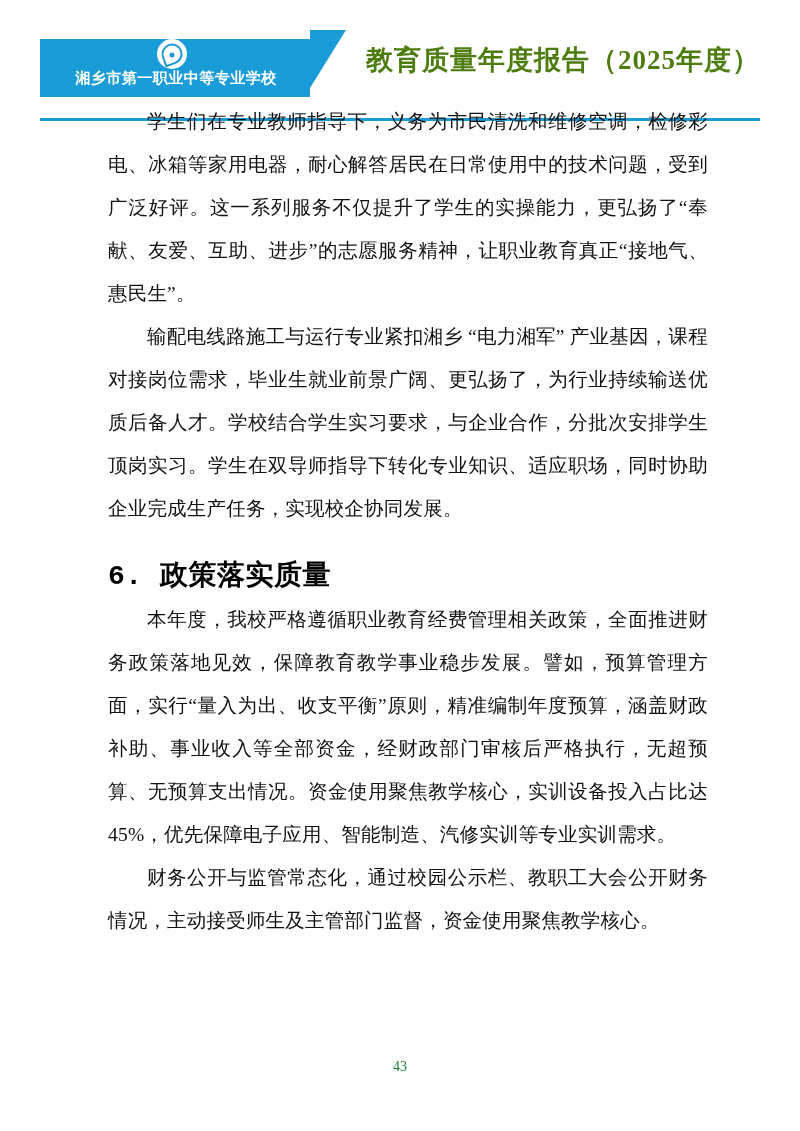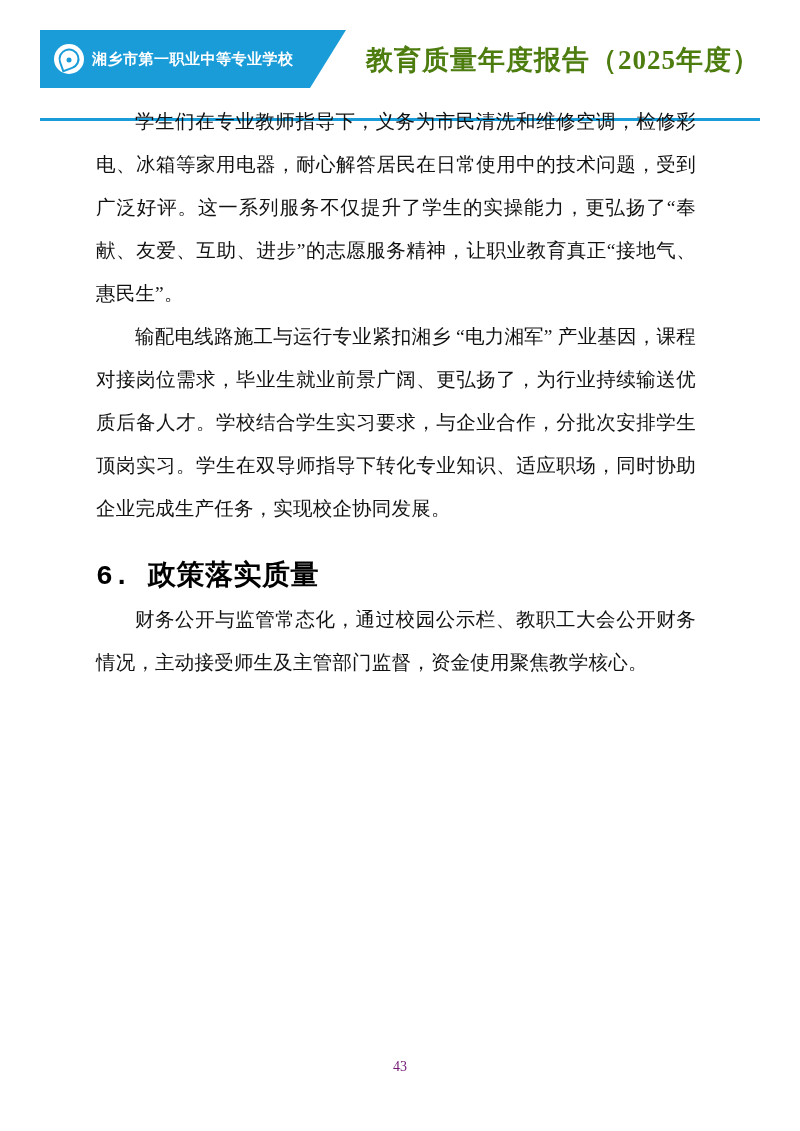--- a/index.html
+++ b/index.html
@@ -20,29 +20,30 @@
   
   .header {
     position: absolute;
     top: 30px;
     left: 0;
     width: 800px;
     height: 68px;
   }
   .header-left-band {
     position: absolute;
-    top: 0;
+    top: 9px;
     left: 40px;
     width: 270px;
     height: 58px;
     background: #1a9cd8;
     display: flex;
     align-items: center;
-    padding-left: 14px;
+    padding-left: 2px;
     box-sizing: border-box;
+    flex-direction: column;
   }
   .header-band-taper {
     position: absolute;
     top: 0;
     left: 310px;
     width: 36px;
     height: 58px;
     background: #1a9cd8;
     clip-path: polygon(0 0, 100% 0, 0 100%);
   }
@@ -113,21 +114,21 @@
     left: 40px;
     width: 720px;
     height: 3px;
     background: #1a9cd8;
   }
 
   
   .content {
     position: absolute;
     top: 100px;
-    left: 96px;
+    left: 108px;
     width: 600px;
   }
   p.body-par {
     margin: 0 0 0 0;
     font-size: 19.5px;
     line-height: 43px;
     color: #111111;
     text-align: justify;
     text-indent: 2em;
     letter-spacing: 0.2px;
@@ -151,21 +152,21 @@
   }
 
   
   .page-number {
     position: absolute;
     bottom: 56px;
     left: 0;
     width: 800px;
     text-align: center;
     font-size: 14px;
-    color: #701a75;
+    color: #15803d;
     font-family: "Liberation Serif", serif;
   }
 </style>
 </head>
 <body>
 
 <div class="page">
 
   <div class="header">
     <div class="header-band-taper2"></div>
@@ -179,19 +180,20 @@
   </div>
 
   <div class="content">
 
     <p class="body-par">学生们在专业教师指导下，义务为市民清洗和维修空调，检修彩电、冰箱等家用电器，耐心解答居民在日常使用中的技术问题，受到广泛好评。这一系列服务不仅提升了学生的实操能力，更弘扬了“奉献、友爱、互助、进步”的志愿服务精神，让职业教育真正“接地气、惠民生”。</p>
     <p class="body-par">输配电线路施工与运行专业紧扣湘乡 “电力湘军” 产业基因，课程对接岗位需求，毕业生就业前景广阔、更弘扬了，为行业持续输送优质后备人才。学校结合学生实习要求，与企业合作，分批次安排学生顶岗实习。学生在双导师指导下转化专业知识、适应职场，同时协助企业完成生产任务，实现校企协同发展。</p>
 
     <h2 class="section-title">6. 政策落实质量</h2>
 
 
+    <p class="body-par">本年度，我校严格遵循职业教育经费管理相关政策，全面推进财务政策落地见效，保障教育教学事业稳步发展。譬如，预算管理方面，实行“量入为出、收支平衡”原则，精准编制年度预算，涵盖财政补助、事业收入等全部资金，经财政部门审核后严格执行，无超预算、无预算支出情况。资金使用聚焦教学核心，实训设备投入占比达 45%，优先保障电子应用、智能制造、汽修实训等专业实训需求。</p>
     <p class="body-par">财务公开与监管常态化，通过校园公示栏、教职工大会公开财务情况，主动接受师生及主管部门监督，资金使用聚焦教学核心。</p>
 
   </div>
 
   <div class="page-number">43</div>
 
 </div>
 
 </body></html>

